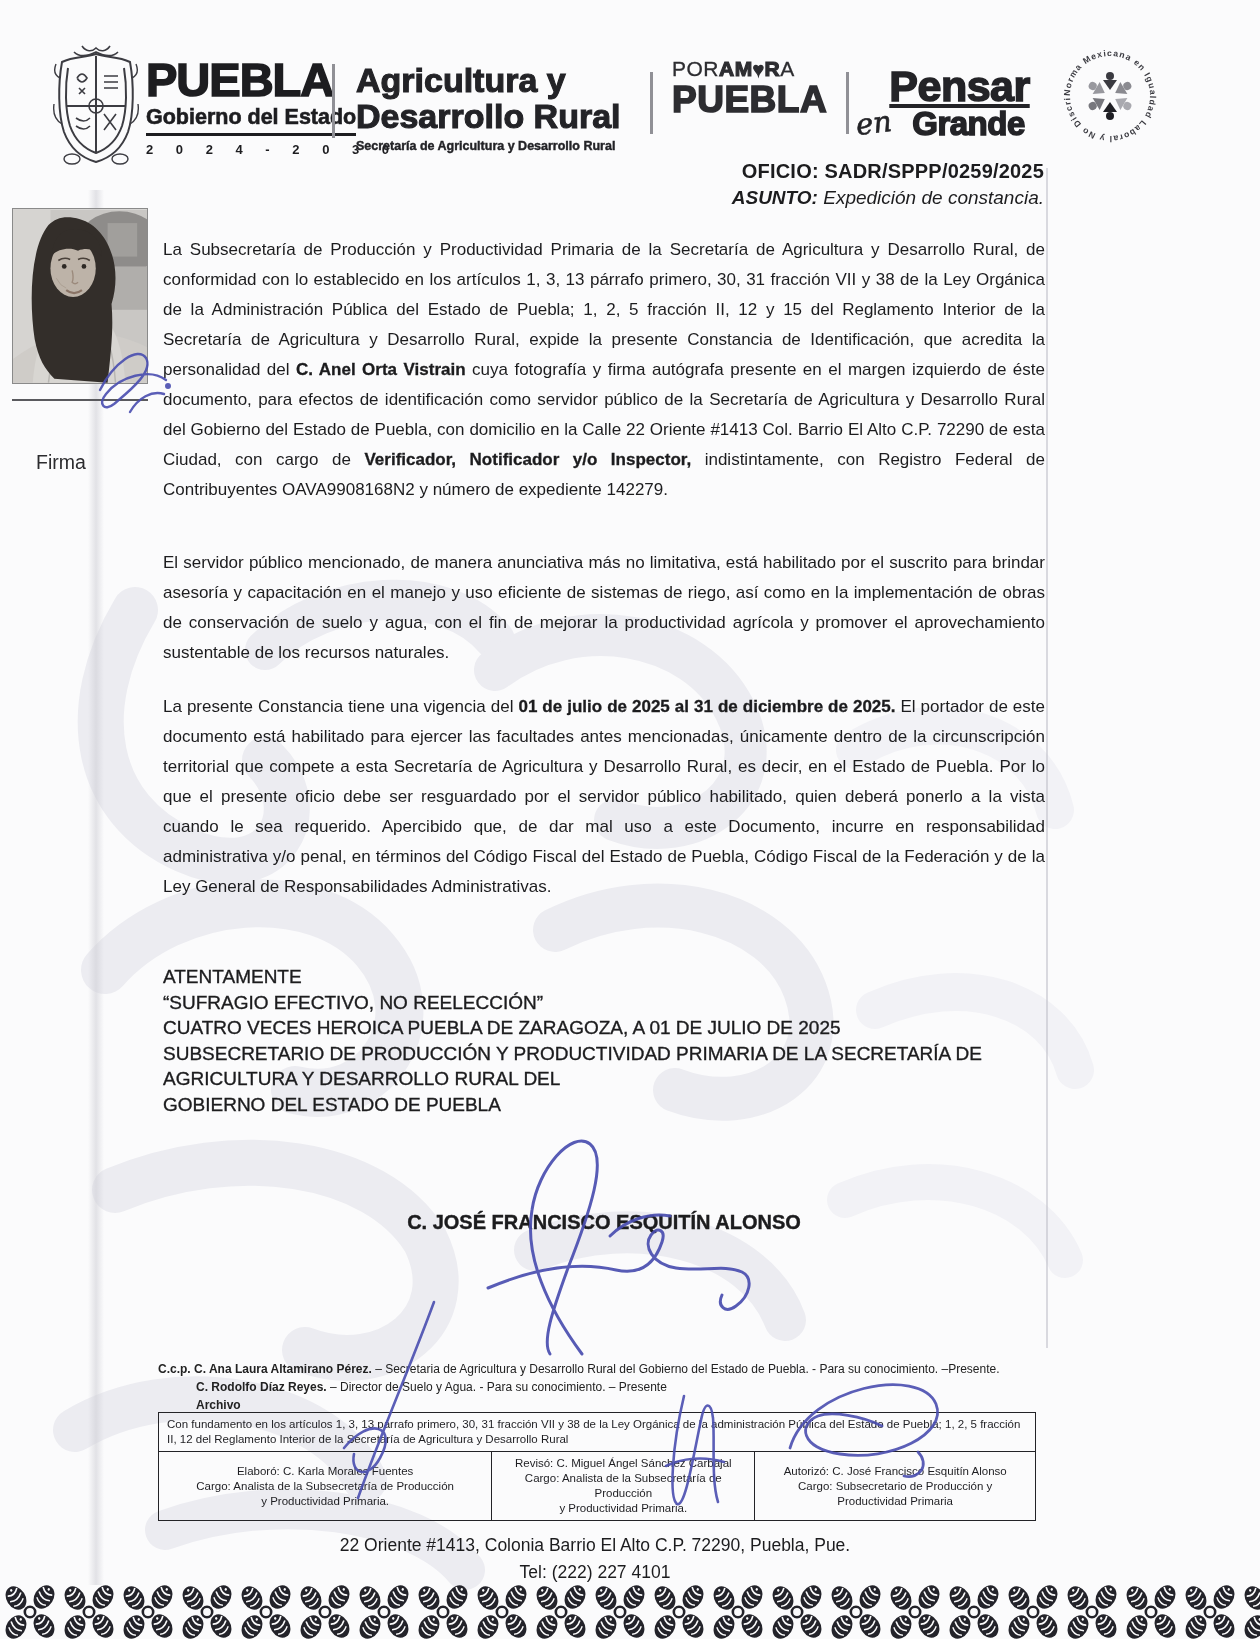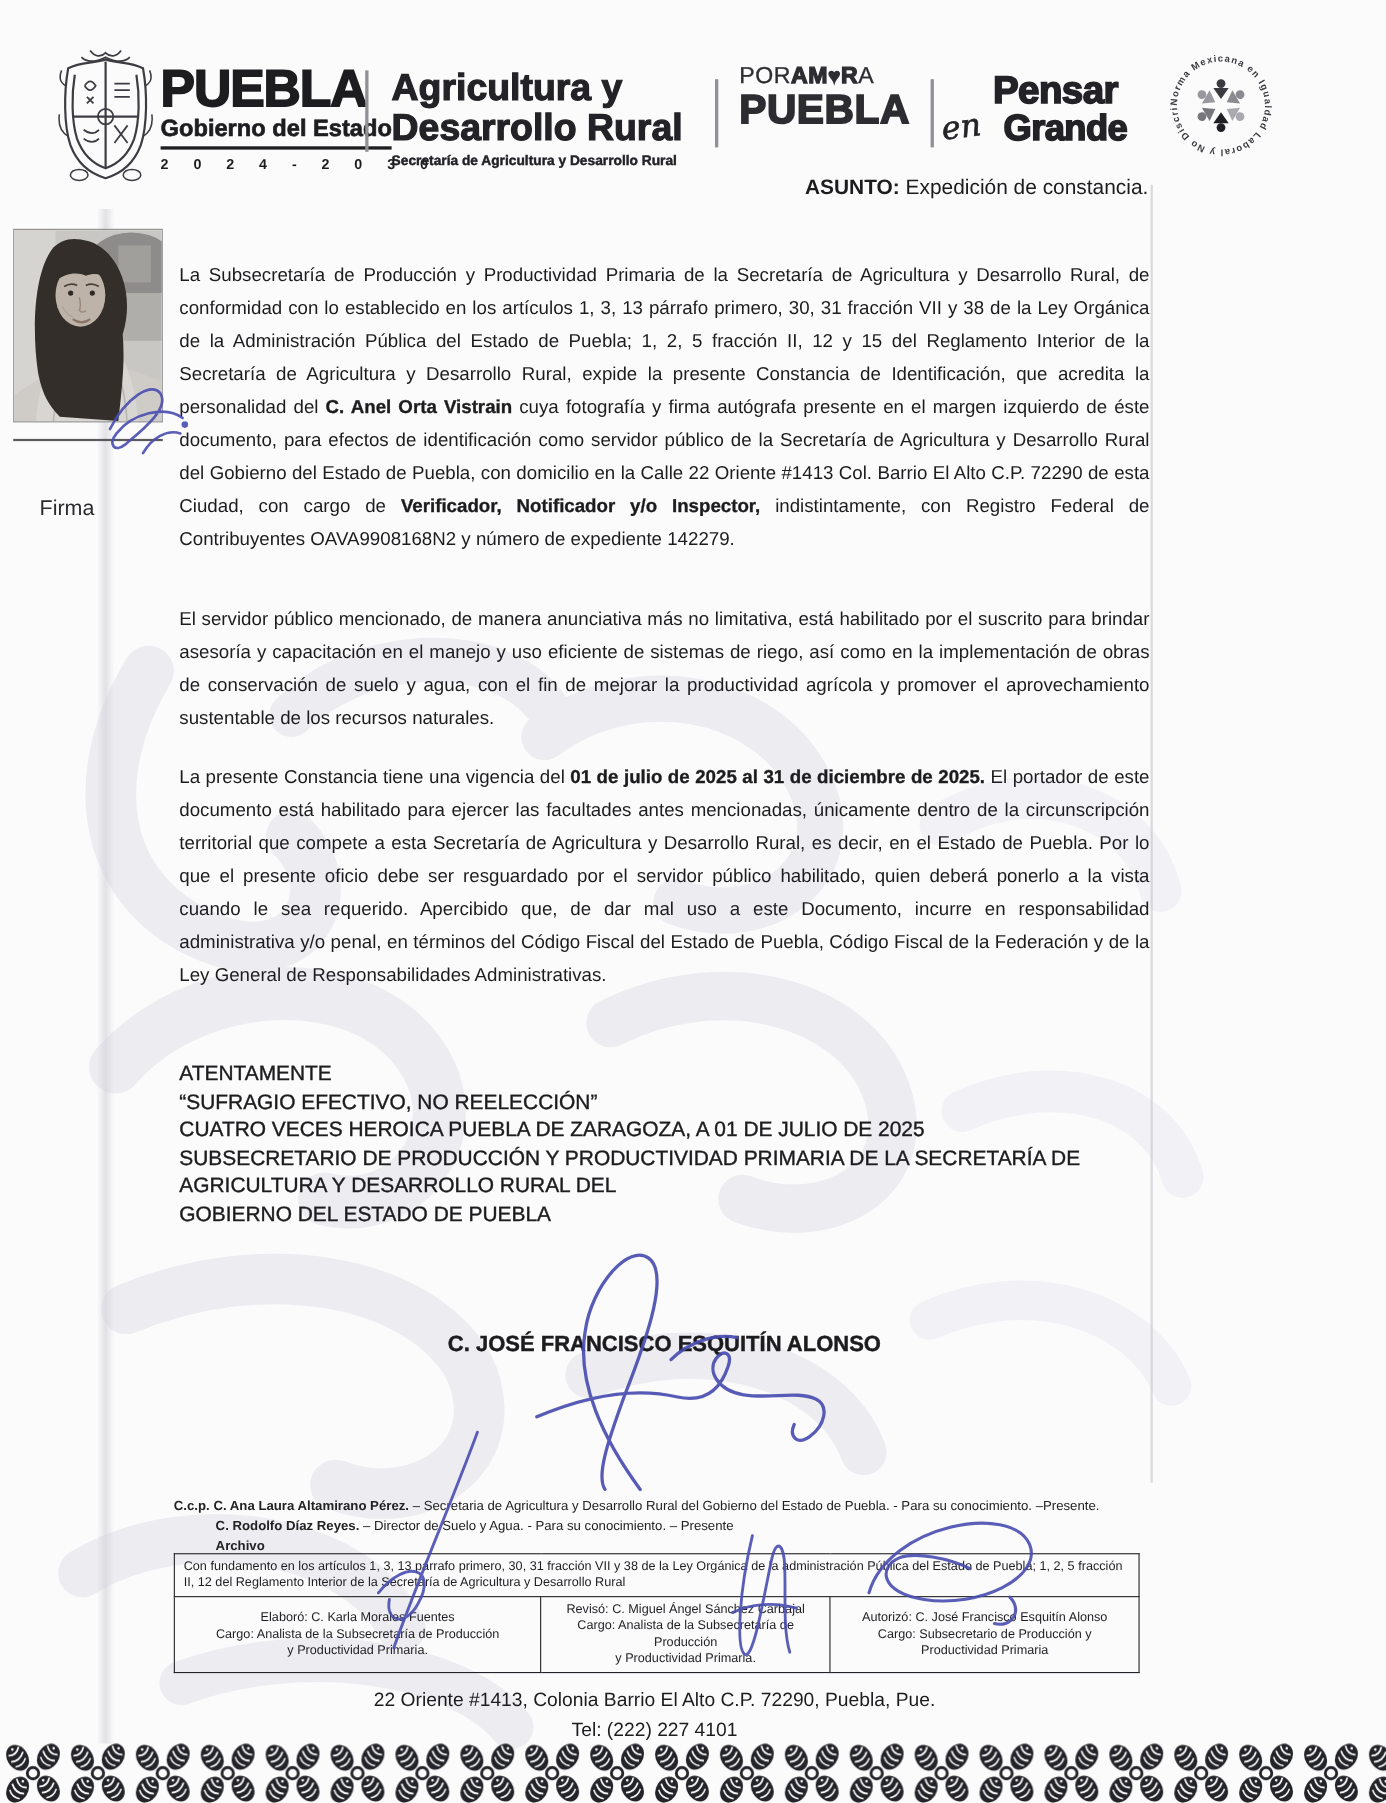--- a/index.html
+++ b/index.html
@@ -30,30 +30,30 @@
   .sec{left:356px;top:62px;color:#232327;}
   .sec-line{font-size:34px;font-weight:700;line-height:1.06;-webkit-text-stroke:1.1px #232327;}
   .sec-cap{font-size:12.5px;font-weight:700;margin-top:5px;-webkit-text-stroke:.4px #232327;}
   .amor{left:672px;top:58px;color:#2d2d31;text-align:left;line-height:1;}
   .amor-l1{font-size:21px;letter-spacing:.5px;}
   .amor-l1 .thin{font-weight:400;-webkit-text-stroke:.3px #2d2d31;}
   .amor-l1 .fat{font-weight:700;-webkit-text-stroke:1.2px #2d2d31;}
   .amor-heart{font-size:19px;}
   .amor-l2{font-size:37px;font-weight:700;-webkit-text-stroke:1.6px #2d2d31;letter-spacing:.5px;margin-top:2px;}
   .pensar{left:872px;top:66px;color:#232327;width:175px;text-align:center;line-height:.95;}
-  .pensar-w1{font-size:35px;font-weight:700;-webkit-text-stroke:1.5px #232327;letter-spacing:-.5px;}
+  .pensar-w1{font-size:43px;font-weight:700;-webkit-text-stroke:1.5px #232327;letter-spacing:-.5px;text-decoration:underline;}
   .pensar-row{position:relative;margin-top:1px;}
   .pensar-en{position:absolute;left:-16px;top:2px;font-family:"DejaVu Serif",serif;
     font-style:italic;font-size:29px;transform:rotate(-7deg);-webkit-text-stroke:.6px #232327;}
   .pensar-w2{font-size:33px;font-weight:700;-webkit-text-stroke:1.5px #232327;letter-spacing:-.5px;padding-left:18px;}
   .seal{left:1056px;top:42px;}
   
   .oficio{right:216px;top:158px;text-align:right;line-height:1.35;}
   .oficio-l1{font-size:20px;font-weight:700;letter-spacing:.2px;}
-  .oficio-l2{font-size:19px;}
+  .oficio-l2{font-size:19px;font-style:italic;}
   .oficio-l2 b{font-weight:700;}
   
   .photo{left:12px;top:208px;width:136px;height:176px;border:1px solid #8a8a8a;box-sizing:border-box;}
   .firma-line{left:12px;top:399px;width:136px;border-top:2px solid #5a5a5e;}
   .firma-label{left:36px;top:403px;font-size:19.5px;color:#2b2b2e;margin-top:48px;}
   .photo-sig{left:72px;top:328px;z-index:3;}
   
   .content{left:163px;top:207px;width:882px;z-index:2;}
   .salutation{font-size:18.5px;font-weight:700;letter-spacing:.2px;-webkit-text-stroke:.35px #1c1c1e;}
   .para{font-size:17px;line-height:30px;text-align:justify;margin:0;}
@@ -198,20 +198,24 @@
         </g>
       <g transform="rotate(300) translate(0,-20)">
           <circle r="4" fill="#98989e"></circle>
           <path d="M-7,4 L0,14 L7,4 Z" fill="#98989e"></path>
         </g>
     </g>
   </g>
 </svg>
 
 <div class="abs oficio">
+  <div class="oficio-l1">
+    <span>OFICIO:</span>
+    <span>SADR/SPPP/0259/2025</span>
+  </div>
   <div class="oficio-l2">
     <b>ASUNTO:</b>
     <span>Expedición de constancia.</span>
   </div>
 </div>
 
 <svg class="abs photo" width="136" height="176" viewBox="0 0 136 176">
   <rect width="136" height="176" fill="#c9c7c4"></rect>
   <rect x="0" y="0" width="38" height="176" fill="#d6d4d1"></rect>
   <ellipse cx="108" cy="34" rx="42" ry="32" fill="#8e8c8a"></ellipse>

